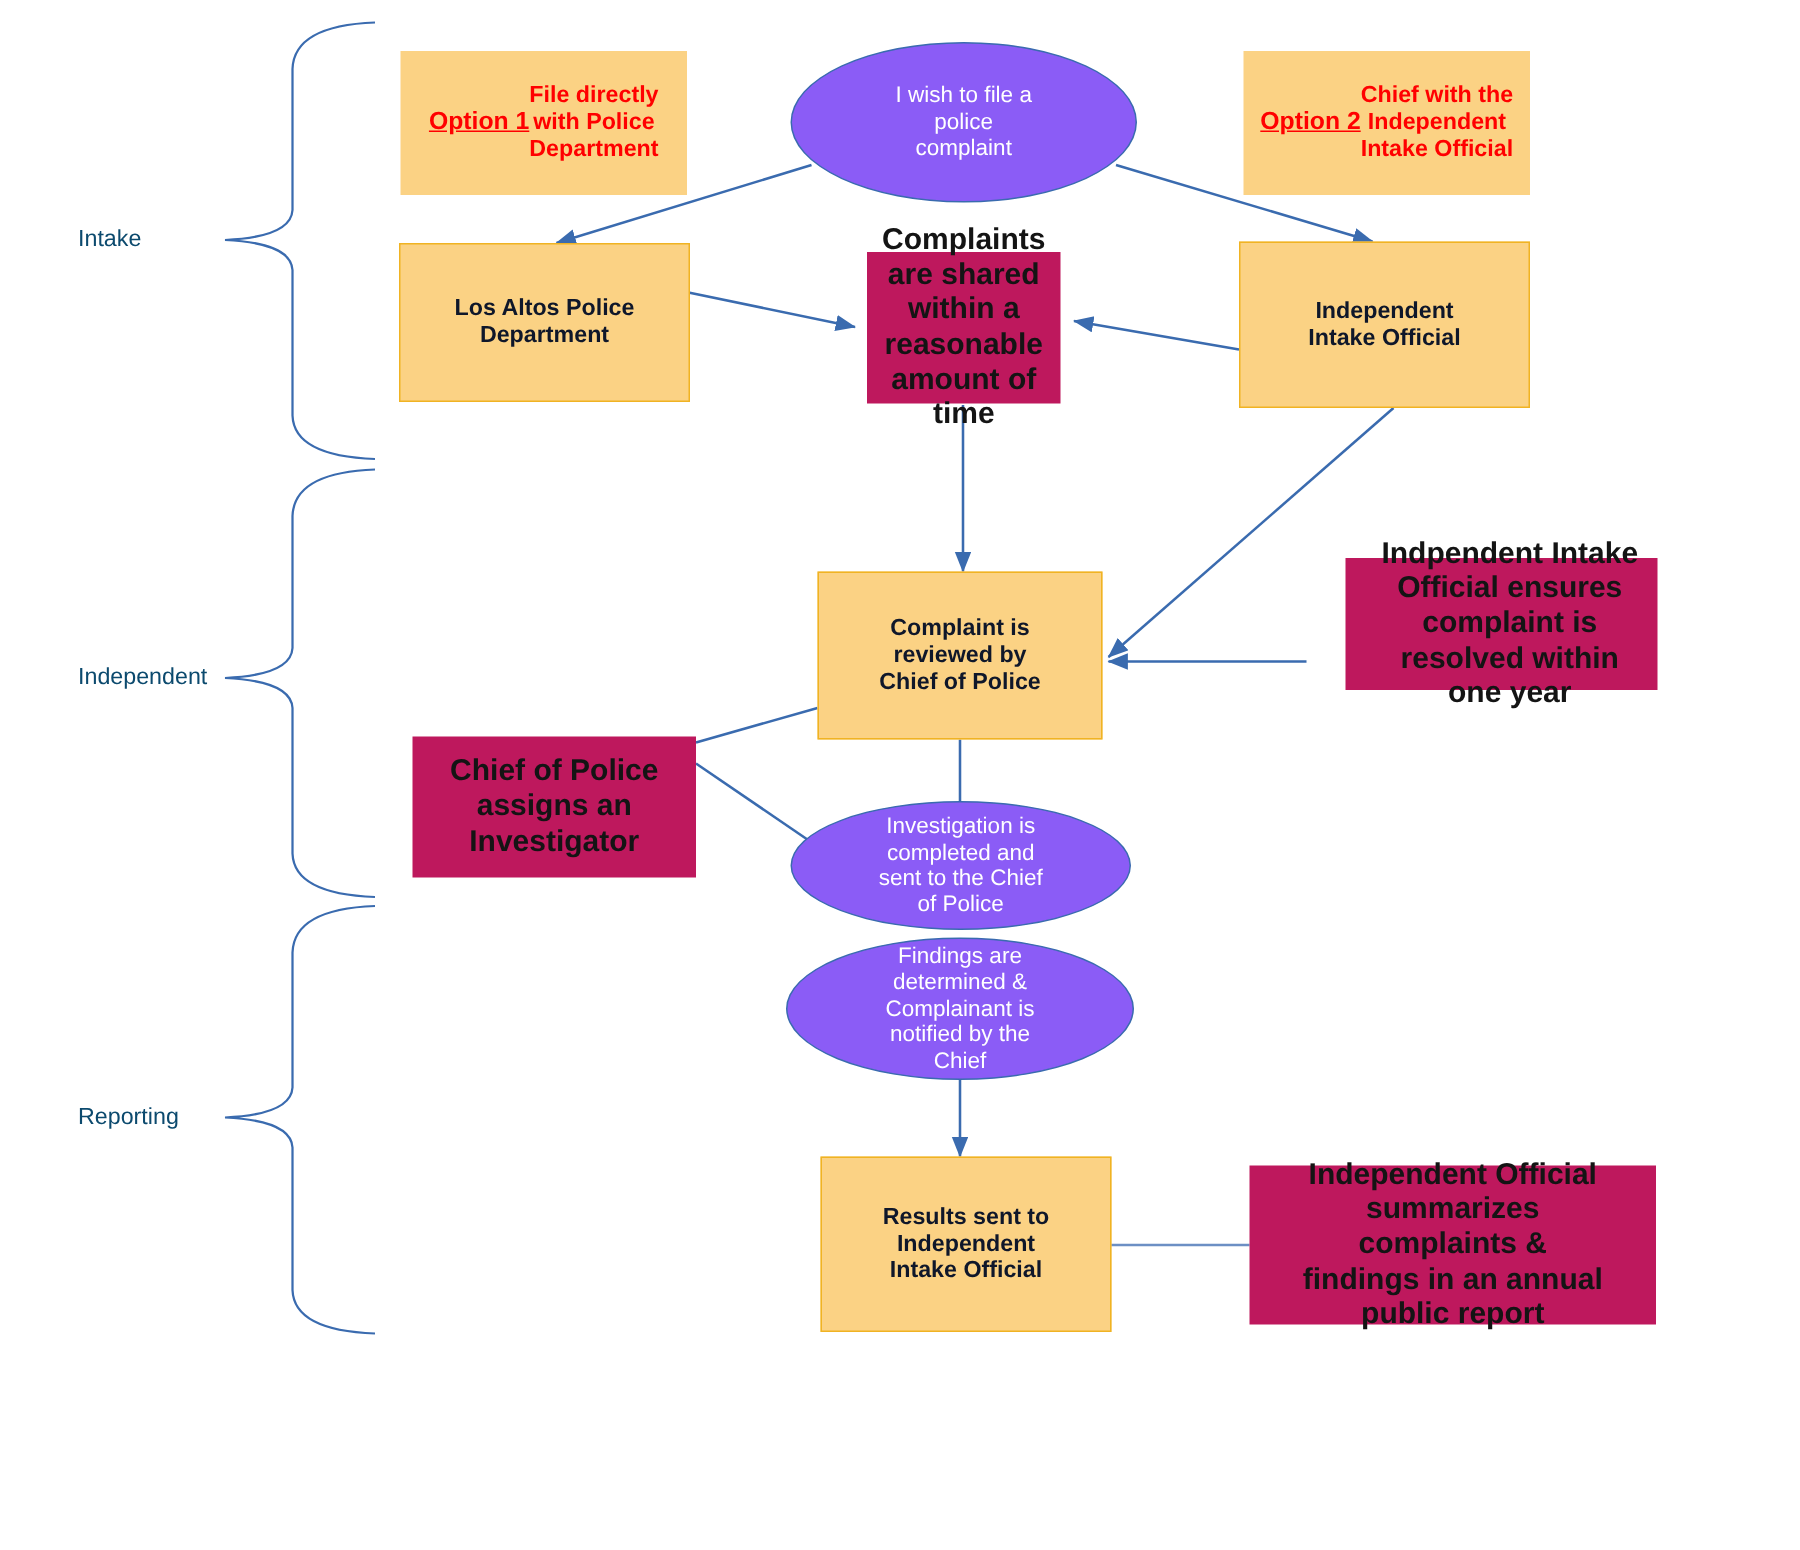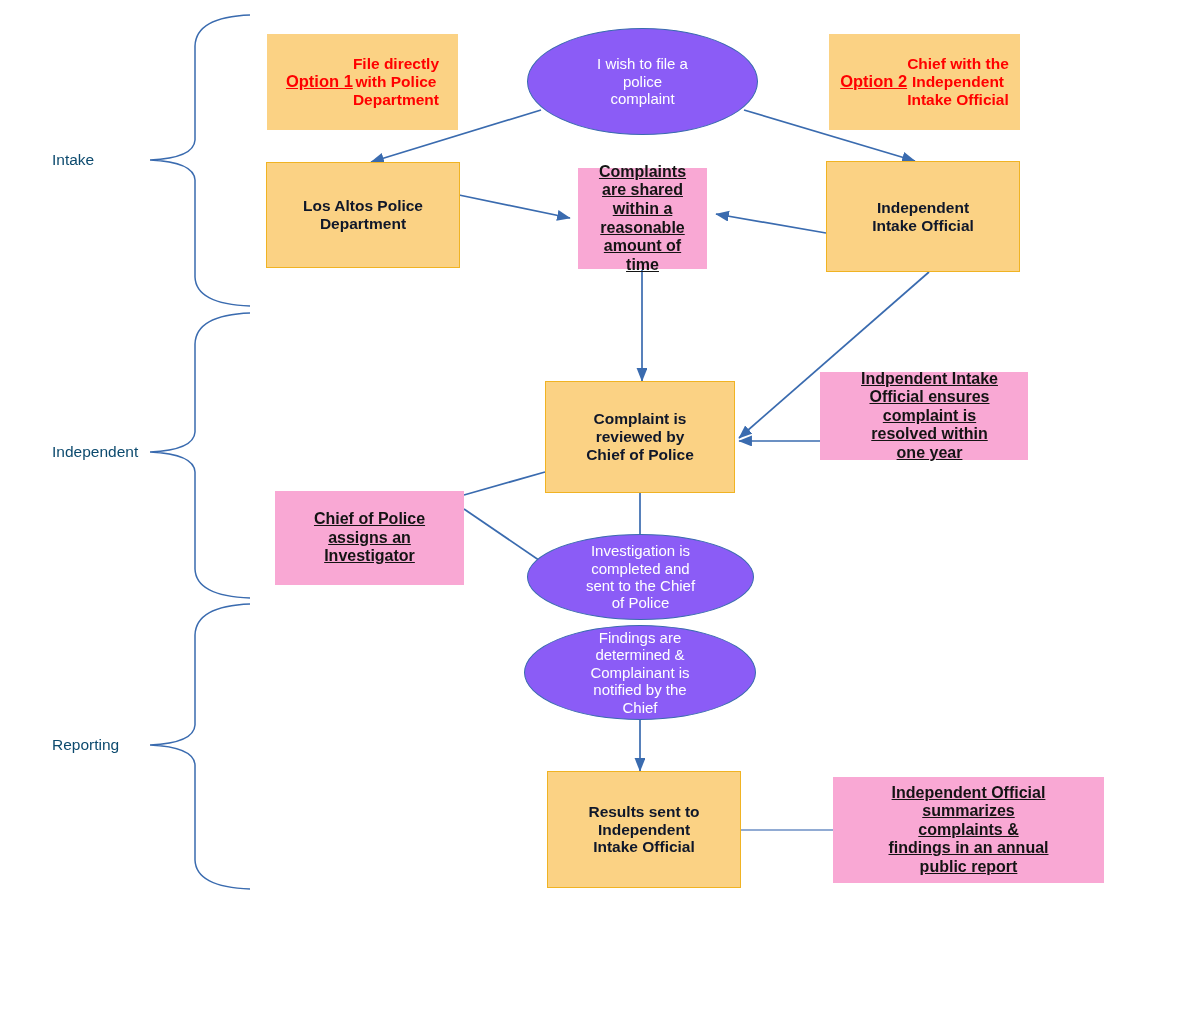--- a/index.html
+++ b/index.html
@@ -37,27 +37,26 @@
   }
   .box {
     background: #FBD284;
     border: 1.5px solid #F0B323;
     color: #0f172a;
     font-weight: 700;
     font-size: 15.5px;
     padding: 4px 6px;
   }
   .box-plain {
-    background: #f9a8d4;
+    background: #be185d;
     border: none;
     color: #141414;
     font-weight: 700;
-    font-size: 16px;
+    font-size: 20px;
     padding: 4px 6px;
-    text-decoration: underline;
   }
   .callout {
     background: #FBD284;
     border: none;
     color: #FF0000;
     font-weight: 700;
     font-size: 15.5px;
     padding: 4px 6px;
     flex-direction: row;
   }
@@ -175,21 +174,21 @@
     <span class="node-text">Independent
 Intake Official</span>
   </div>
 
   <div class="node box" style="left:545px; top:381px; width:190px; height:112px;">
     <span class="node-text">Complaint is
 reviewed by
 Chief of Police</span>
   </div>
 
-  <div class="node box-plain" style="left:820px; top:372px; width:208px; height:88px;padding-left:17px;">
+  <div class="node box-plain" style="left:897px; top:372px; width:208px; height:88px;padding-left:17px;">
     <span class="node-text">Indpendent Intake
 Official ensures
 complaint is
 resolved within
 one year</span>
   </div>
 
   <div class="node box-plain" style="left:275px; top:491px; width:189px; height:94px;">
     <span class="node-text">Chief of Police
 assigns an

